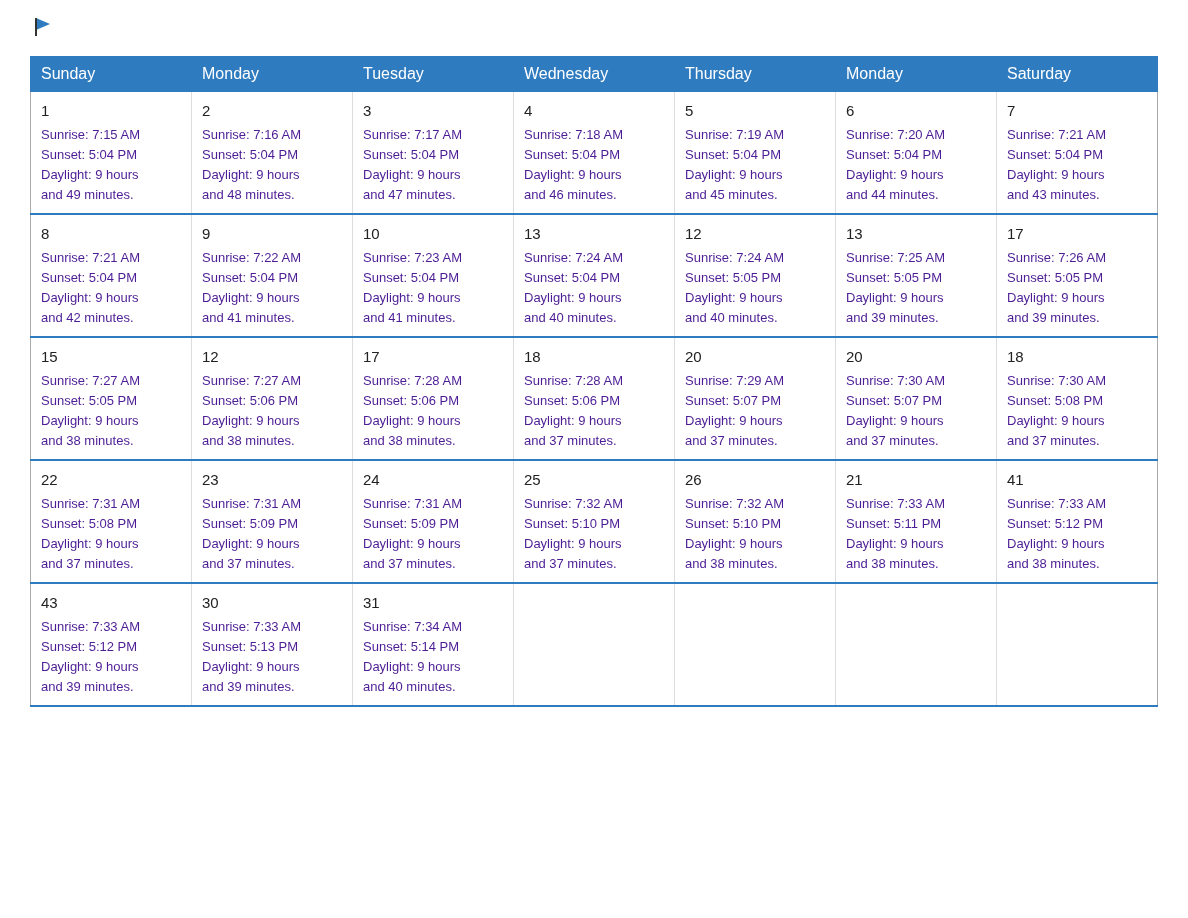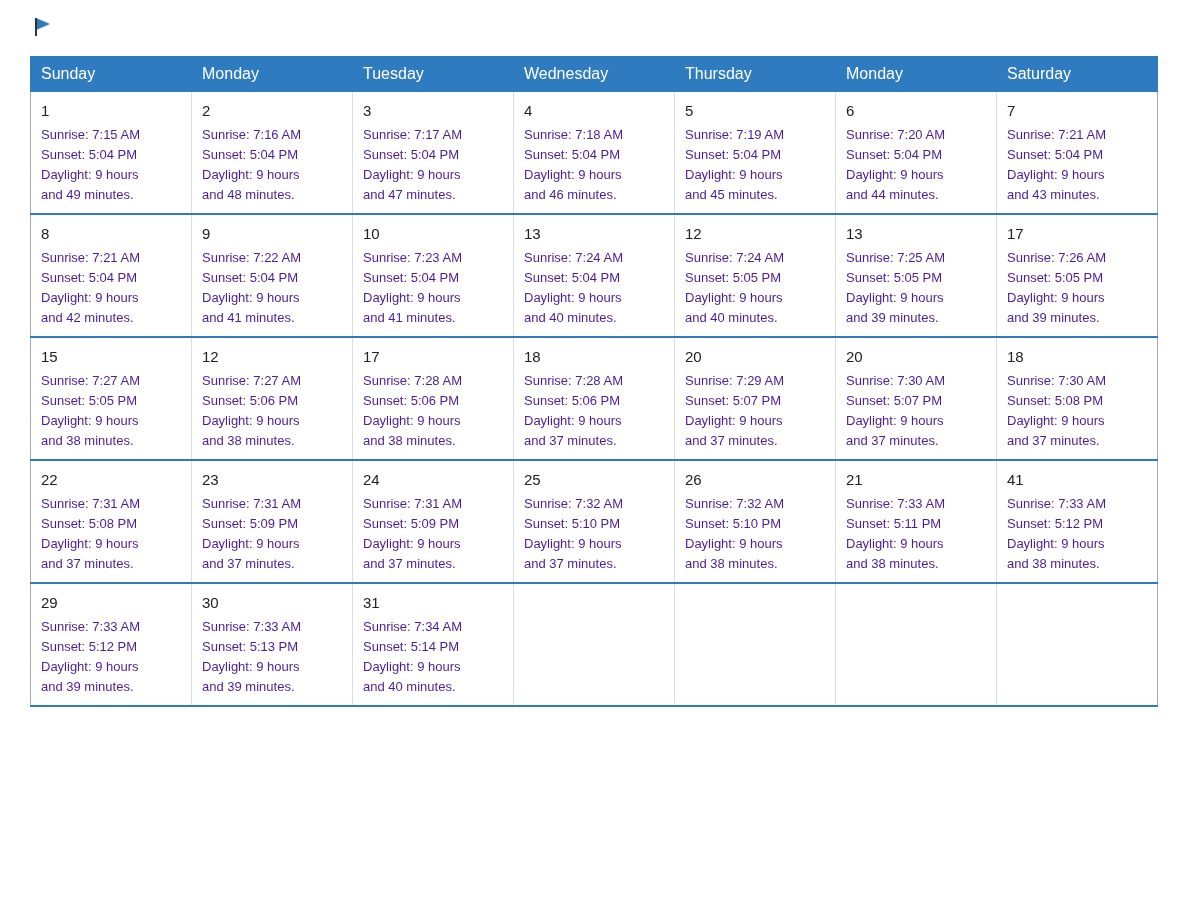--- a/index.html
+++ b/index.html
@@ -171,21 +171,21 @@
       <tr>
         <td><span class="day-number">22</span><span class="day-info">Sunrise: 7:31 AM<br>Sunset: 5:08 PM<br>Daylight: 9 hours<br>and 37 minutes.</span></td>
         <td><span class="day-number">23</span><span class="day-info">Sunrise: 7:31 AM<br>Sunset: 5:09 PM<br>Daylight: 9 hours<br>and 37 minutes.</span></td>
         <td><span class="day-number">24</span><span class="day-info">Sunrise: 7:31 AM<br>Sunset: 5:09 PM<br>Daylight: 9 hours<br>and 37 minutes.</span></td>
         <td><span class="day-number">25</span><span class="day-info">Sunrise: 7:32 AM<br>Sunset: 5:10 PM<br>Daylight: 9 hours<br>and 37 minutes.</span></td>
         <td><span class="day-number">26</span><span class="day-info">Sunrise: 7:32 AM<br>Sunset: 5:10 PM<br>Daylight: 9 hours<br>and 38 minutes.</span></td>
         <td><span class="day-number">21</span><span class="day-info">Sunrise: 7:33 AM<br>Sunset: 5:11 PM<br>Daylight: 9 hours<br>and 38 minutes.</span></td>
         <td><span class="day-number">41</span><span class="day-info">Sunrise: 7:33 AM<br>Sunset: 5:12 PM<br>Daylight: 9 hours<br>and 38 minutes.</span></td>
       </tr>
       <tr>
-        <td><span class="day-number">29</span><span class="day-info">Sunrise: 7:33 AM<br>Sunset: 5:12 PM<br>Daylight: 9 hours<br>and 39 minutes.</span></td>
+        <td><span class="day-number">43</span><span class="day-info">Sunrise: 7:33 AM<br>Sunset: 5:12 PM<br>Daylight: 9 hours<br>and 39 minutes.</span></td>
         <td><span class="day-number">30</span><span class="day-info">Sunrise: 7:33 AM<br>Sunset: 5:13 PM<br>Daylight: 9 hours<br>and 39 minutes.</span></td>
         <td><span class="day-number">31</span><span class="day-info">Sunrise: 7:34 AM<br>Sunset: 5:14 PM<br>Daylight: 9 hours<br>and 40 minutes.</span></td>
         <td></td>
         <td></td>
         <td></td>
         <td></td>
       </tr>
     </tbody>
 </table>
 

